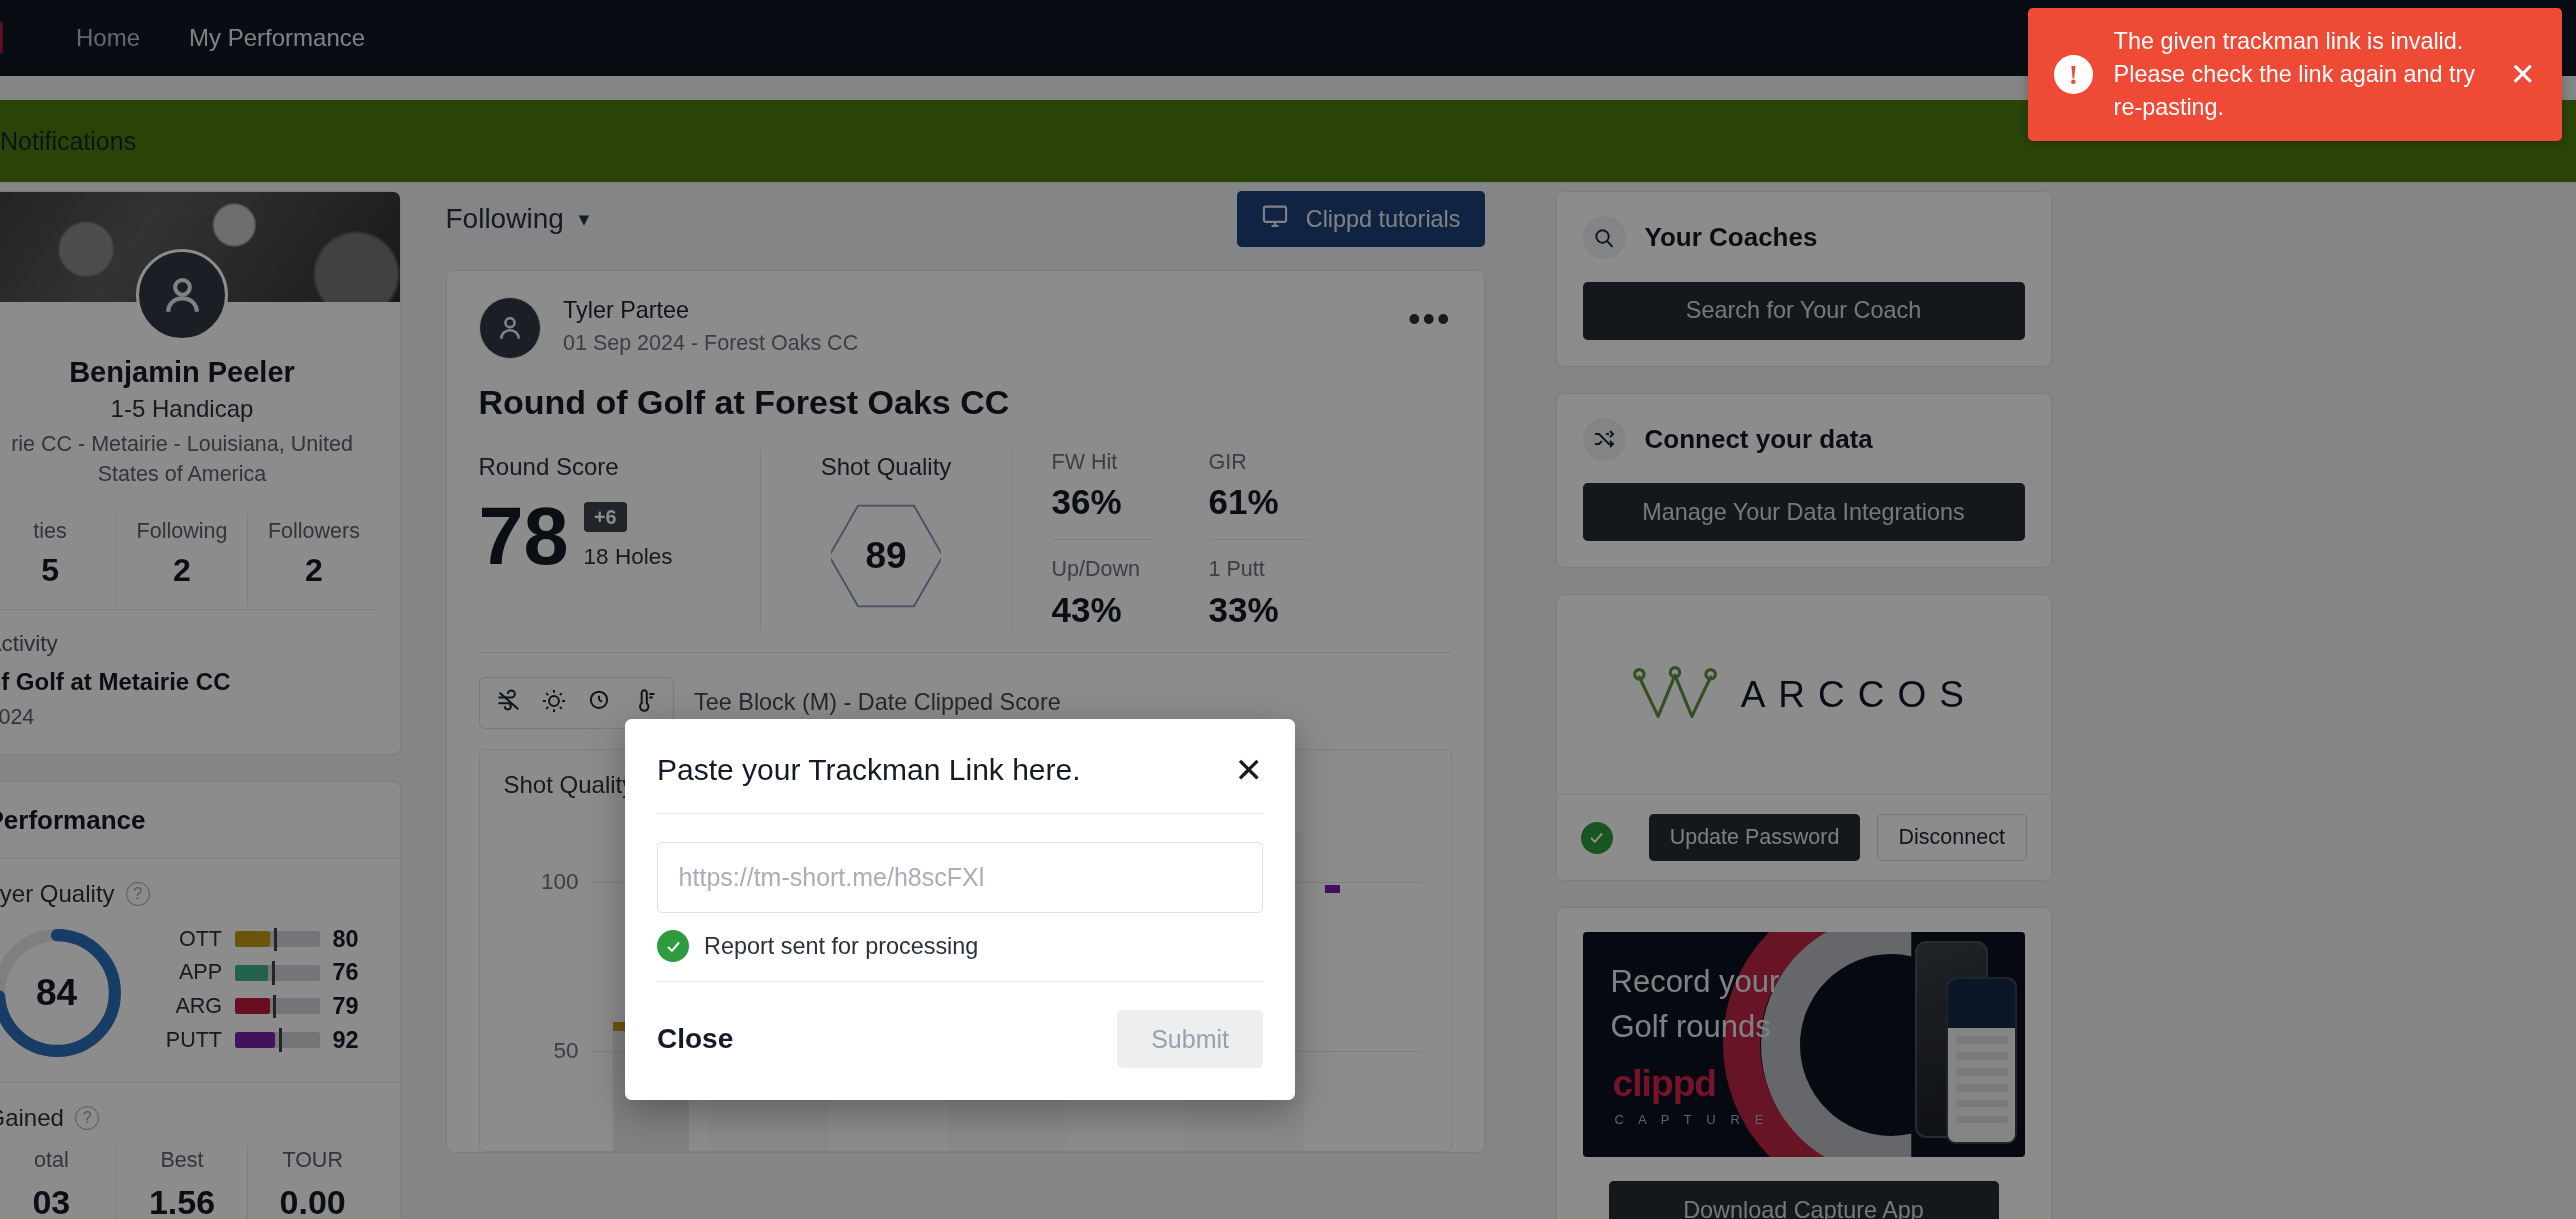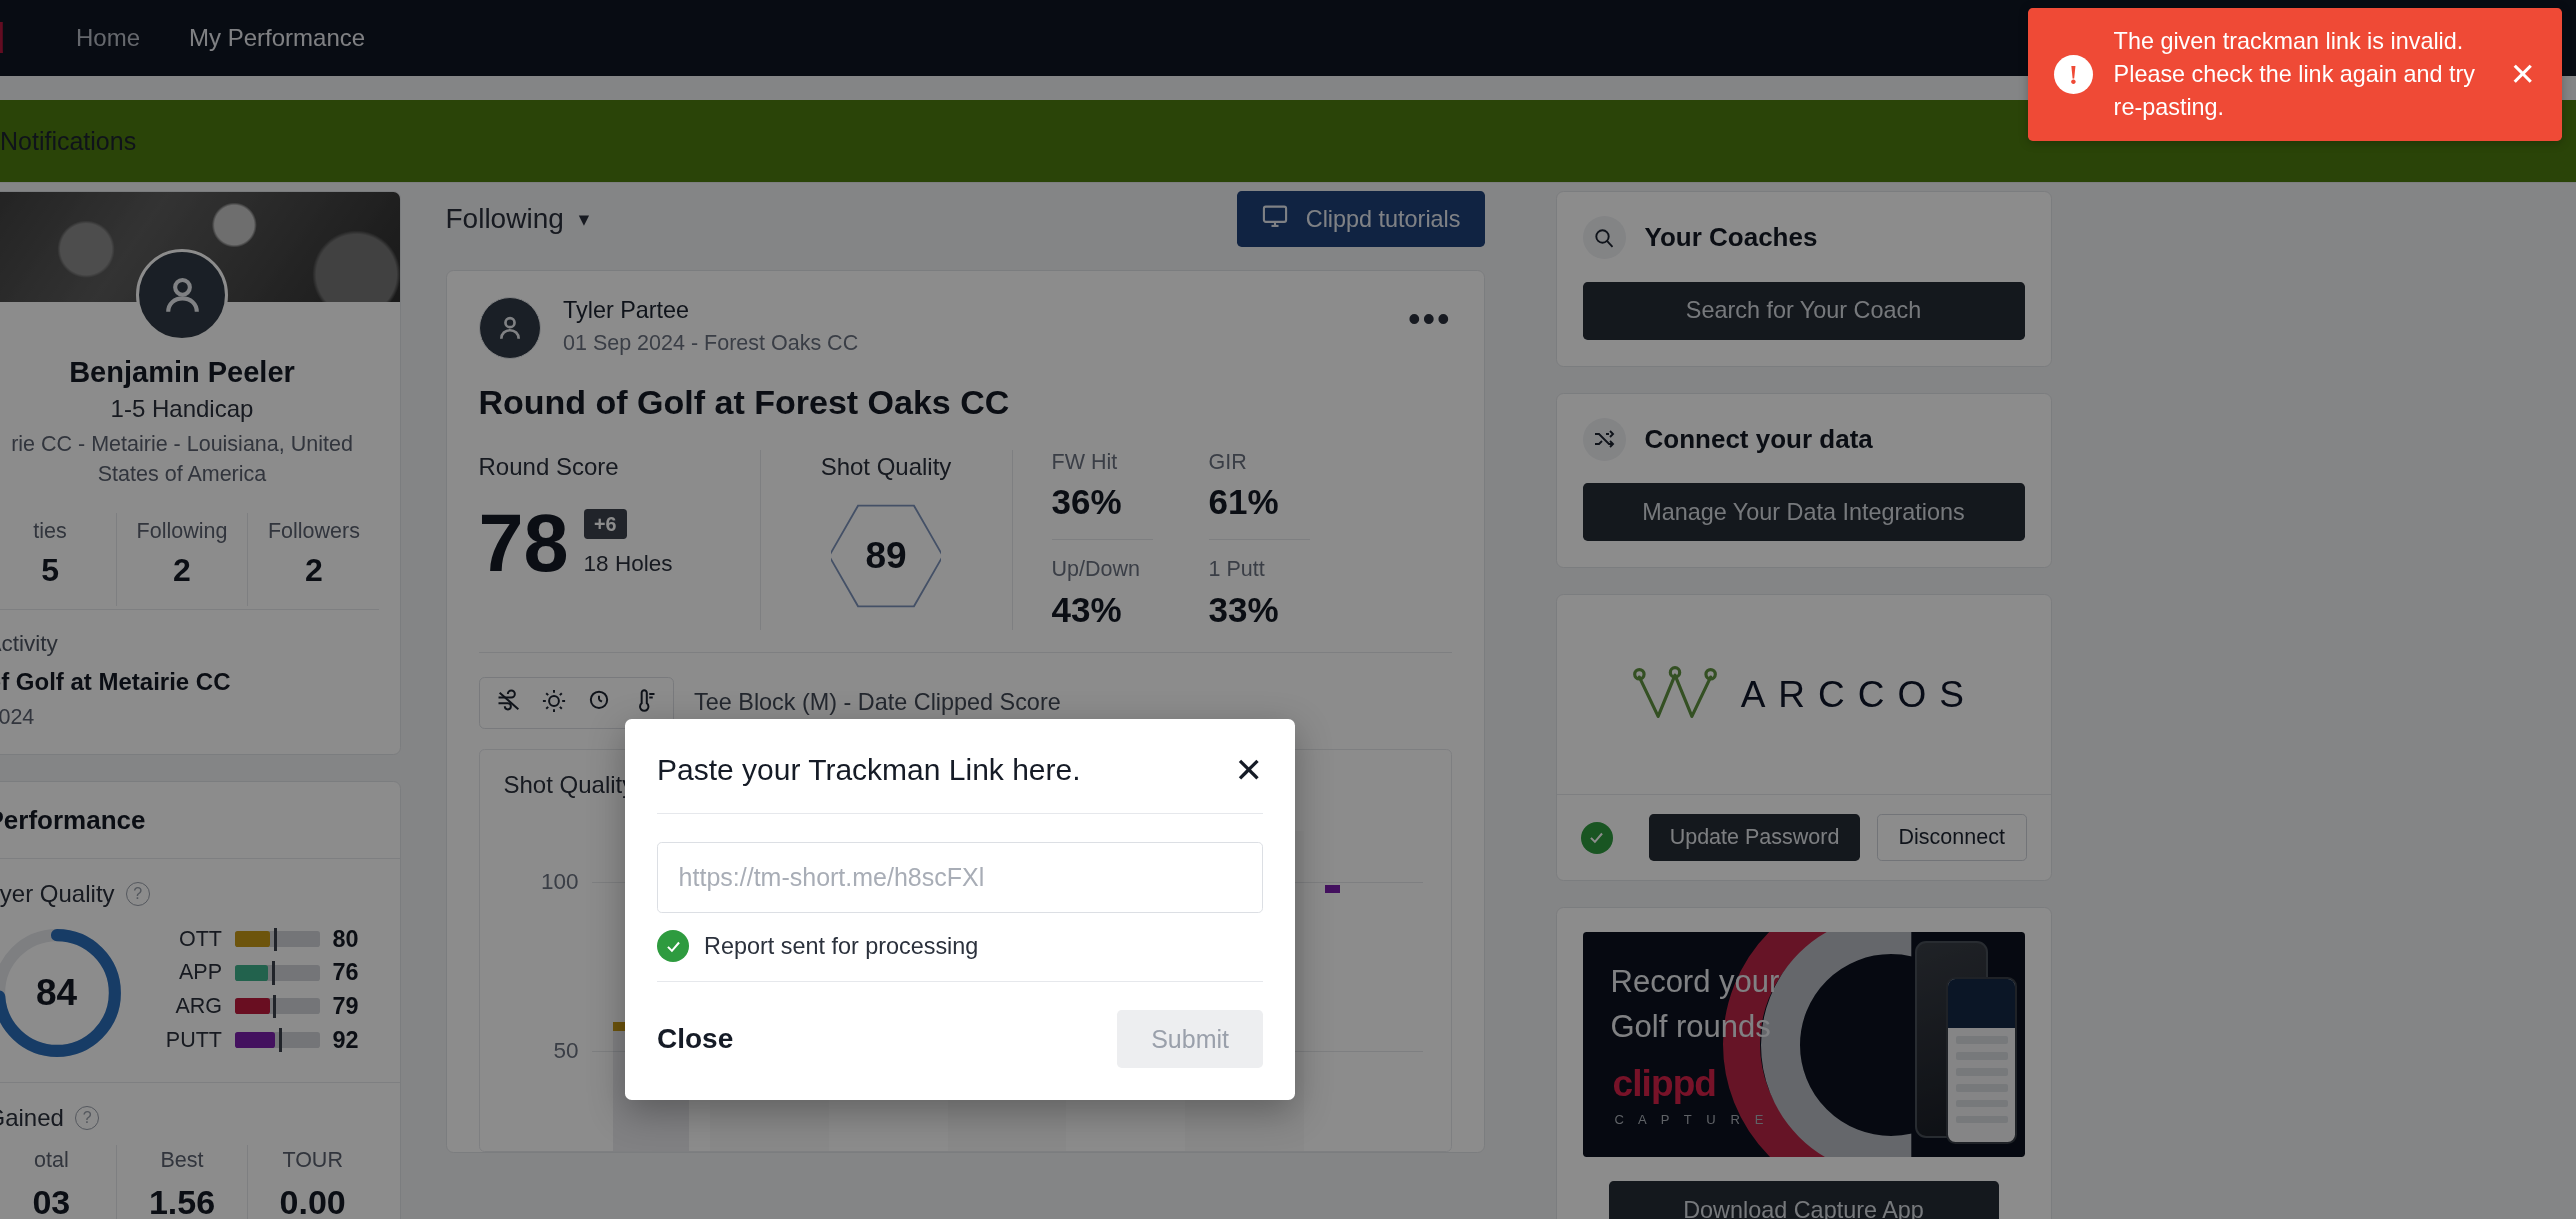--- a/index.html
+++ b/index.html
@@ -206,21 +206,21 @@
   }
   .post-title {
     padding: 24px 32px 0; font-size: 34px; font-weight: 700; color: #151b26;
   }
   .round-stats {
     display: flex; align-items: stretch; margin: 28px 32px 0;
     border-bottom: 0.9px solid #e6e8ec; padding-bottom: 22.5px;
   }
   .rs-score { width: 281px; flex: none; padding-top: 3.7px; }
   .rs-label { font-size: 24px; color: #2b313c; }
-  .score-row { display: flex; align-items: flex-end; gap: 15px; margin-top: 24px; }
+  .score-row { display: flex; align-items: flex-end; gap: 15px; margin-top: 17px; }
   .score-num { font-size: 81px; font-weight: 700; color: #151b26; line-height: 0.95; }
   .score-side { padding-bottom: 5.6px; }
   .badge-par {
     display: inline-block; background: #3d434e; color: #fff;
     font-size: 19.7px; font-weight: 700; padding: 3.7px 10.3px; border-radius: 3.7px;
   }
   .score-holes { font-size: 22.5px; color: #2b313c; margin-top: 11.2px; }
   .rs-sq {
     width: 253px; flex: none; border-left: 0.9px solid #e6e8ec;
     border-right: 0.9px solid #e6e8ec; text-align: center; padding: 3.7px 0 0;

